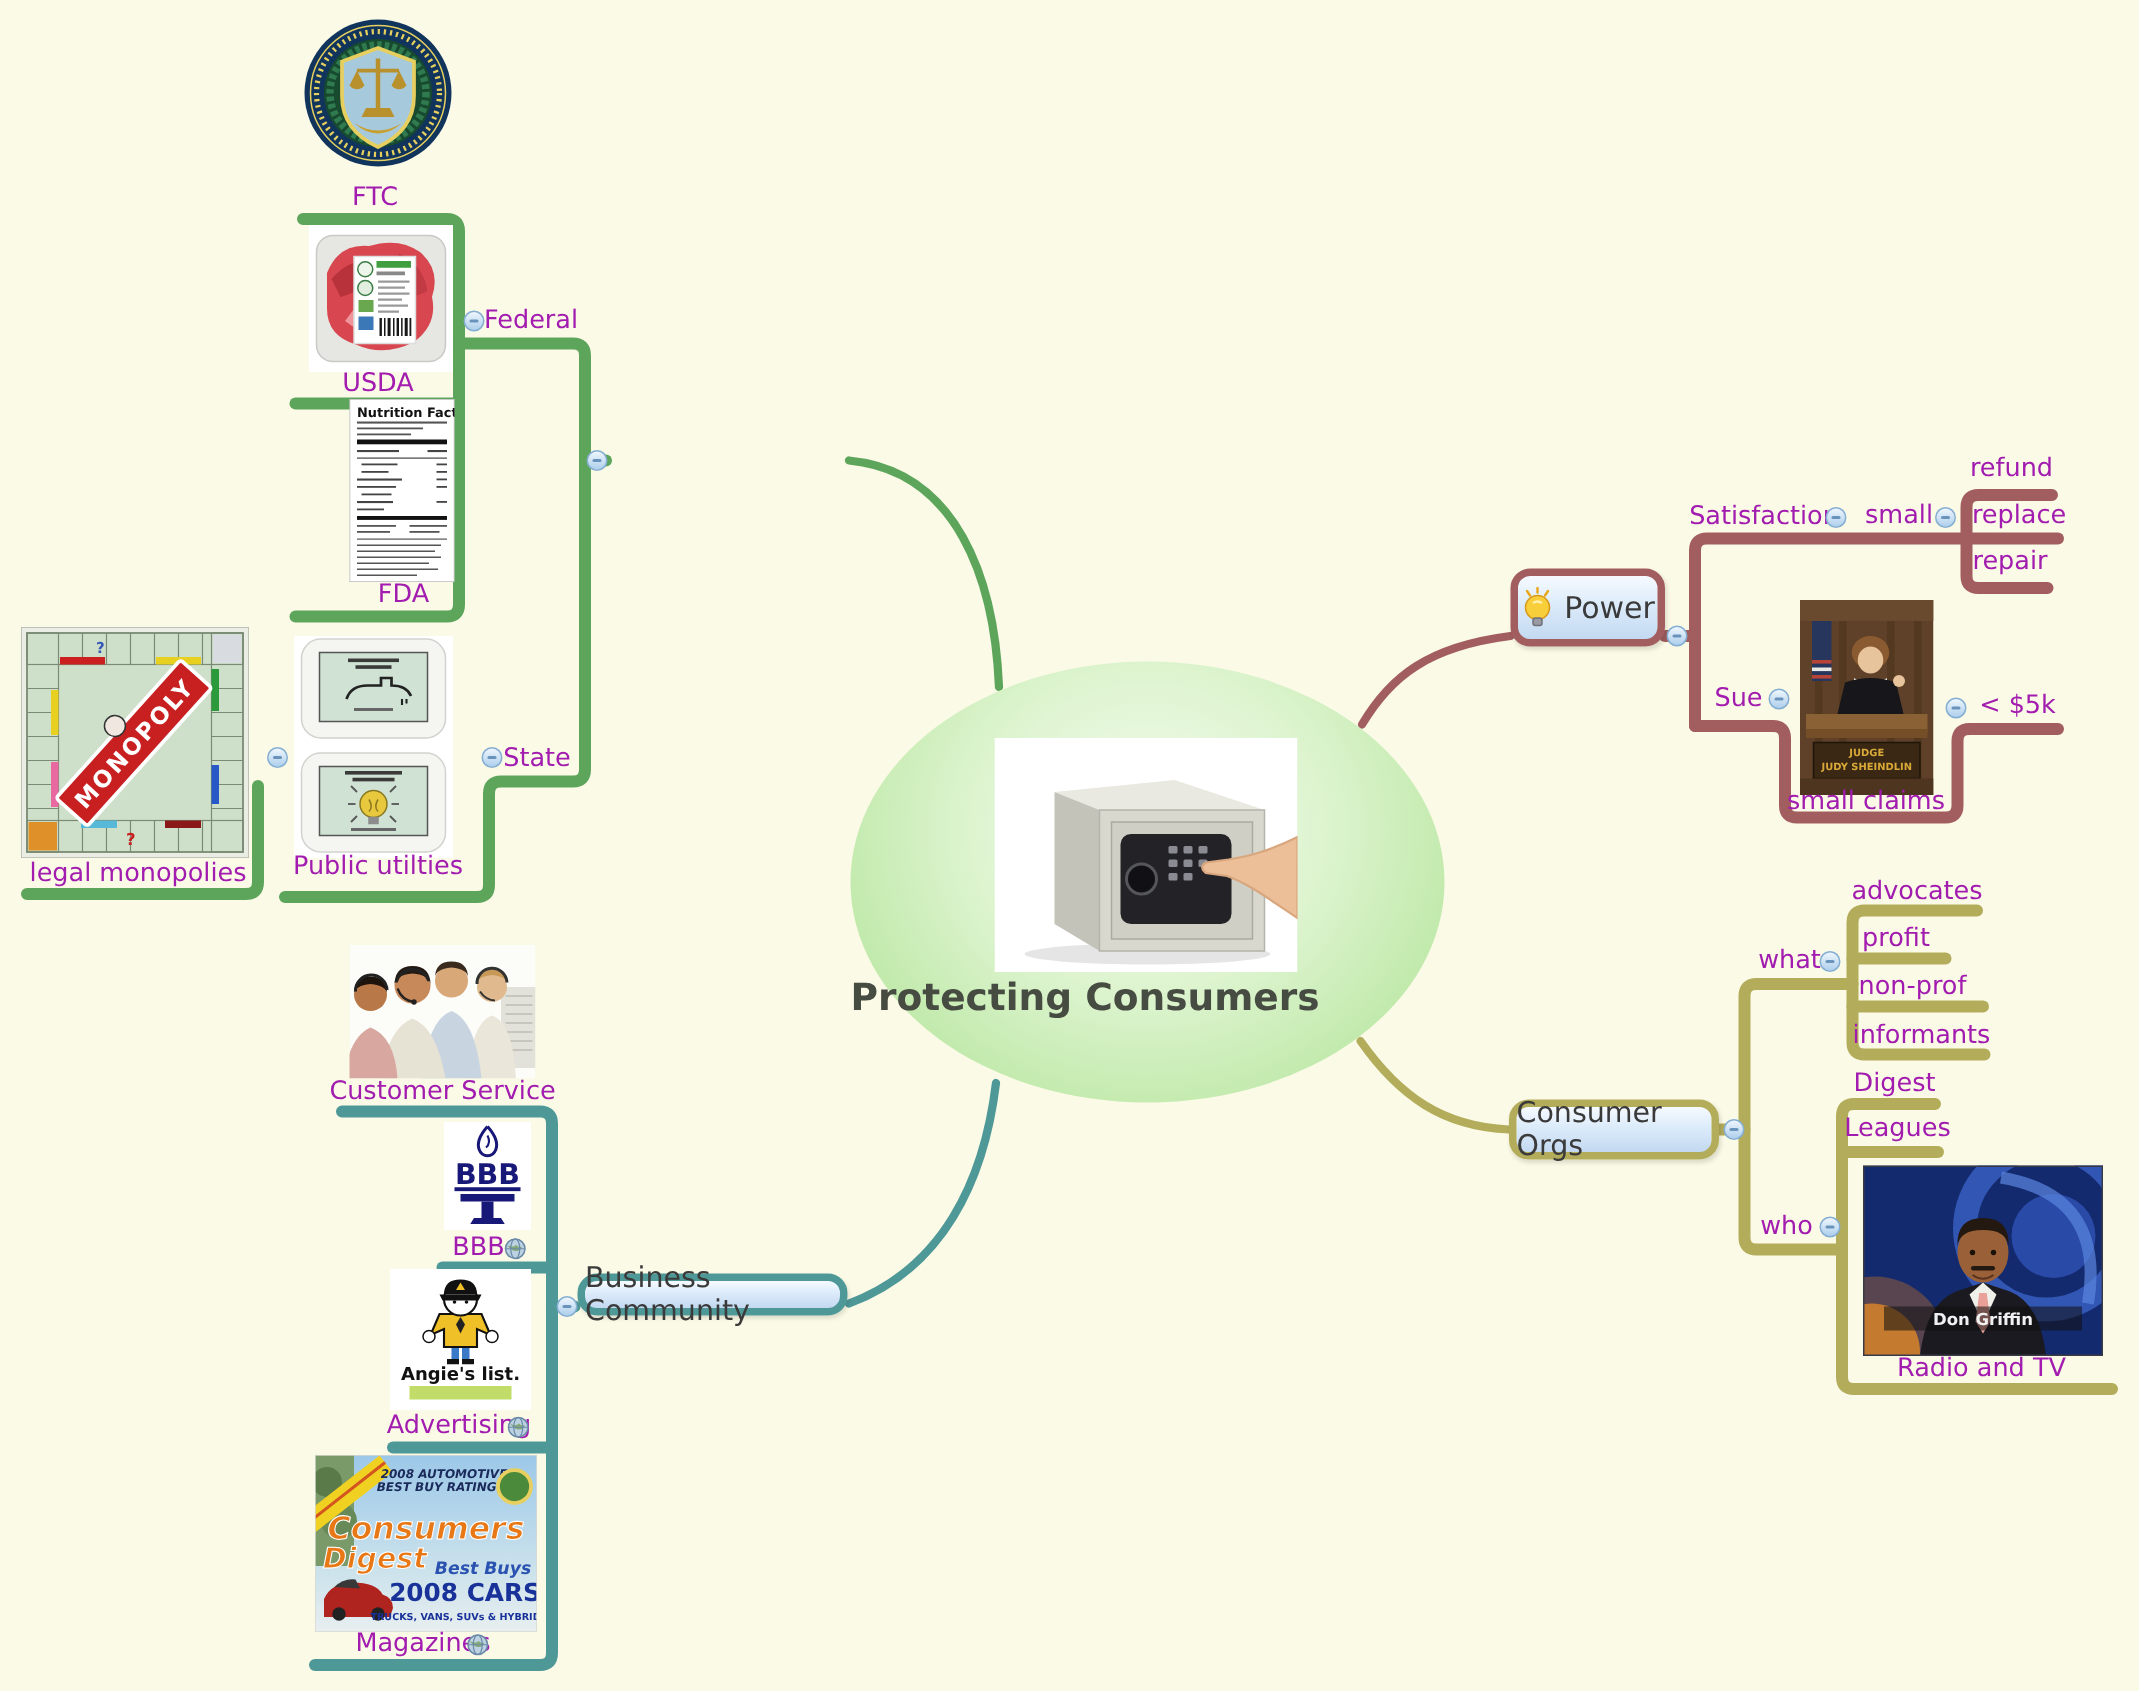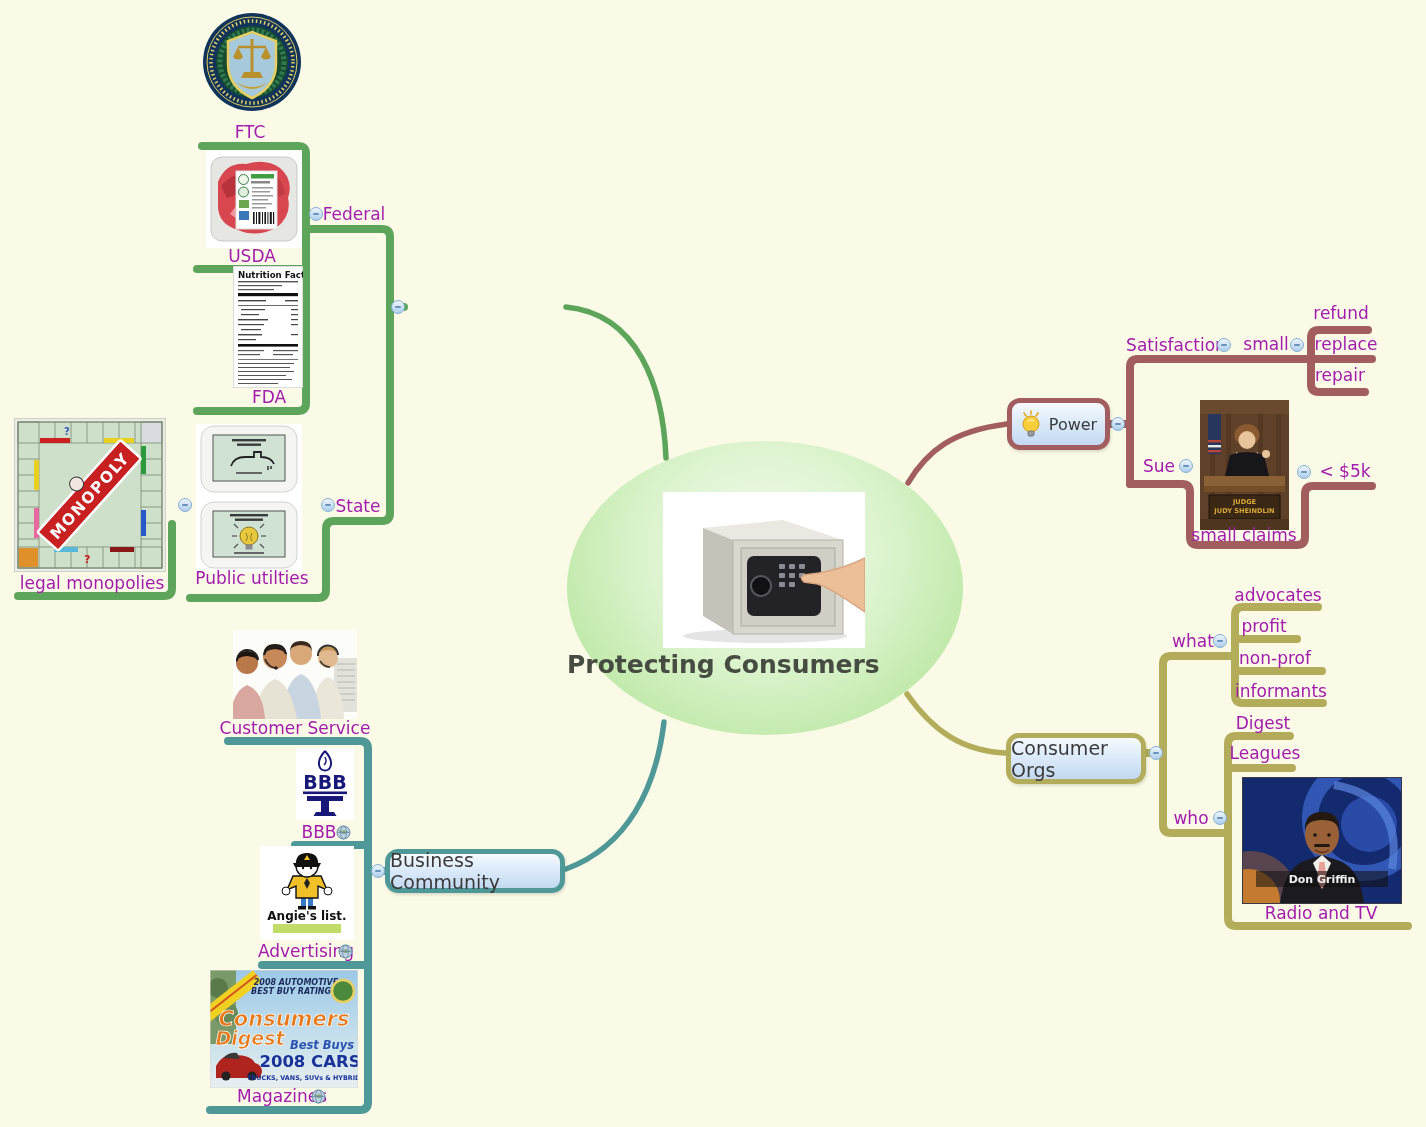--- a/index.html
+++ b/index.html
@@ -86,39 +86,39 @@
         <rect x="126" y="81" width="6" height="5" rx="1"></rect>
         <rect x="136" y="81" width="6" height="5" rx="1"></rect>
       <rect x="116" y="90" width="6" height="5" rx="1"></rect>
         <rect x="126" y="90" width="6" height="5" rx="1"></rect>
     </g>
     <path d="M202 66 C182 76 168 79 156 81 L141 83 Q136 86 141 90 L155 92 C169 97 181 106 202 120 Z" fill="#ecbf98" stroke="#d9a77f" stroke-width="1.5"></path>
   </svg>
   <div class="center-title">Protecting Consumers</div>
 
 
-  <div class="node" style="left:1007px;top:398px;width:103px;height:52px;border:5px solid #a25e5e;font-size:16px">
+  <div class="node" style="left:1007px;top:379px;width:103px;height:52px;border:5px solid #a25e5e;font-size:20px">
     <svg width="22" height="28" viewBox="0 0 22 28">
       <g stroke="#e8a818" stroke-width="1.6" stroke-linecap="round">
         <line x1="11" y1="1" x2="11" y2="4"></line>
           <line x1="4" y1="3" x2="6" y2="6"></line>
           <line x1="18" y1="3" x2="16" y2="6"></line>
       </g>
       <circle cx="11" cy="14" r="8" fill="#f8cf3a" stroke="#d89818"></circle>
       <path d="M8 11 q3 -2 6 0" stroke="#fff0b0" fill="none" stroke-width="1.5"></path>
       <rect x="8" y="21" width="6" height="5" rx="1.5" fill="#9a9aa2" stroke="#70707a"></rect>
     </svg>
     <span>Power</span>
   </div>
 
-  <div class="node" style="left:1006px;top:733px;width:140px;height:51px;border:5px solid #b3ad5b">
+  <div class="node" style="left:1006px;top:733px;width:140px;height:40px;border:5px solid #b3ad5b">
     <span>Consumer Orgs</span>
   </div>
 
-  <div class="node" style="left:385px;top:849px;width:180px;height:44px;border:5px solid #4f9898">
+  <div class="node" style="left:385px;top:849px;width:180px;height:28px;border:5px solid #4f9898">
     <span>Business Community</span>
   </div>
 
   <svg class="img" style="left:202px;top:8px" width="100" height="112" viewBox="0 0 100 112">
     <circle cx="50" cy="54" r="49" fill="#10345c"></circle>
     <circle cx="50" cy="54" r="45" fill="none" stroke="#e6cf5e" stroke-width="1"></circle>
     <circle cx="50" cy="54" r="41" fill="none" stroke="#e6cf5e" stroke-width="3.5" stroke-dasharray="1.5 2.6"></circle>
     <circle cx="50" cy="54" r="36" fill="#184a2f"></circle>
     <circle cx="50" cy="54" r="32" fill="none" stroke="#2f7a4e" stroke-width="5" stroke-dasharray="3 2"></circle>
     <path d="M50 24 L74 33 V56 C74 74 63 84 50 90 C37 84 26 74 26 56 V33 Z" fill="#a7c9dc" stroke="#e6cf5e" stroke-width="2.5"></path>

